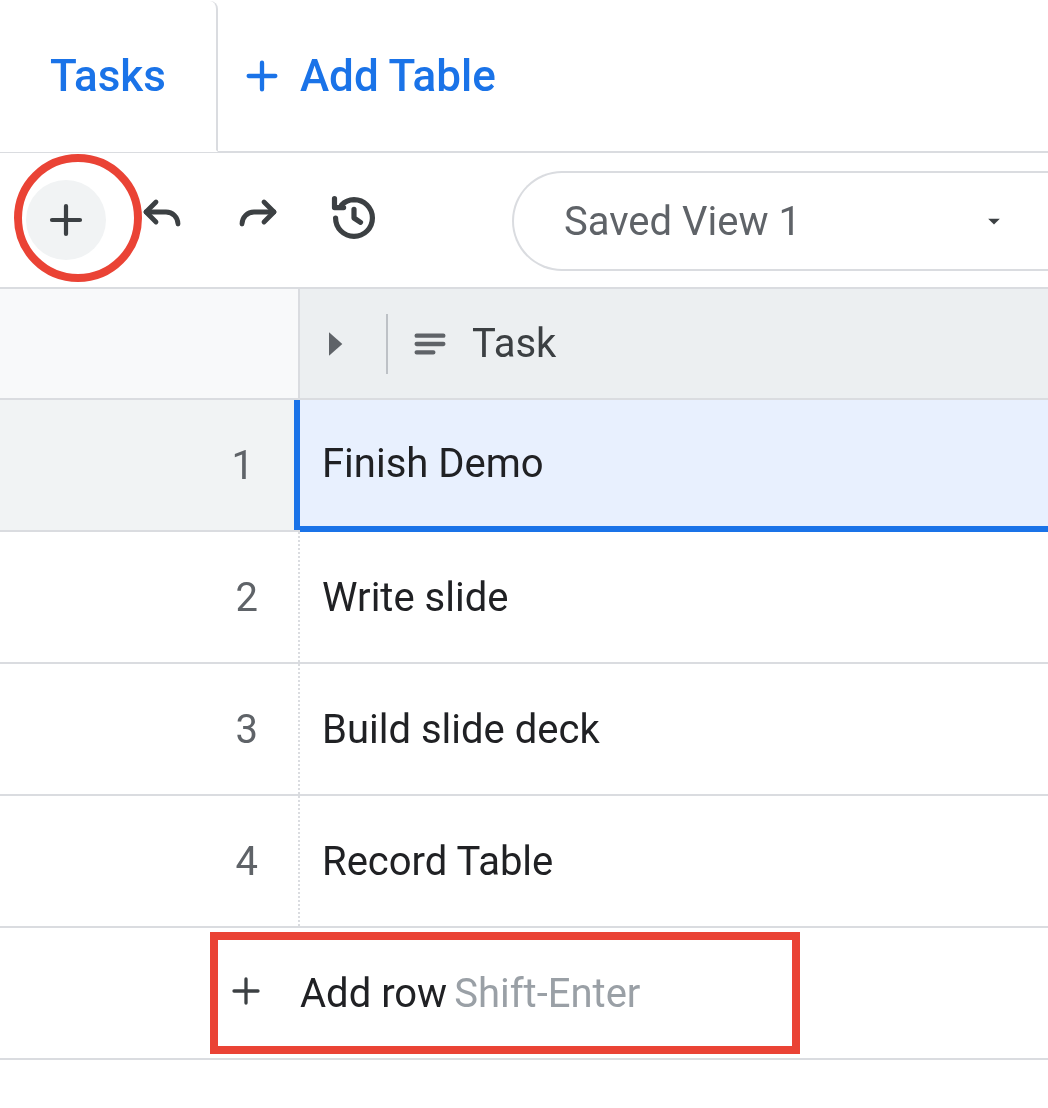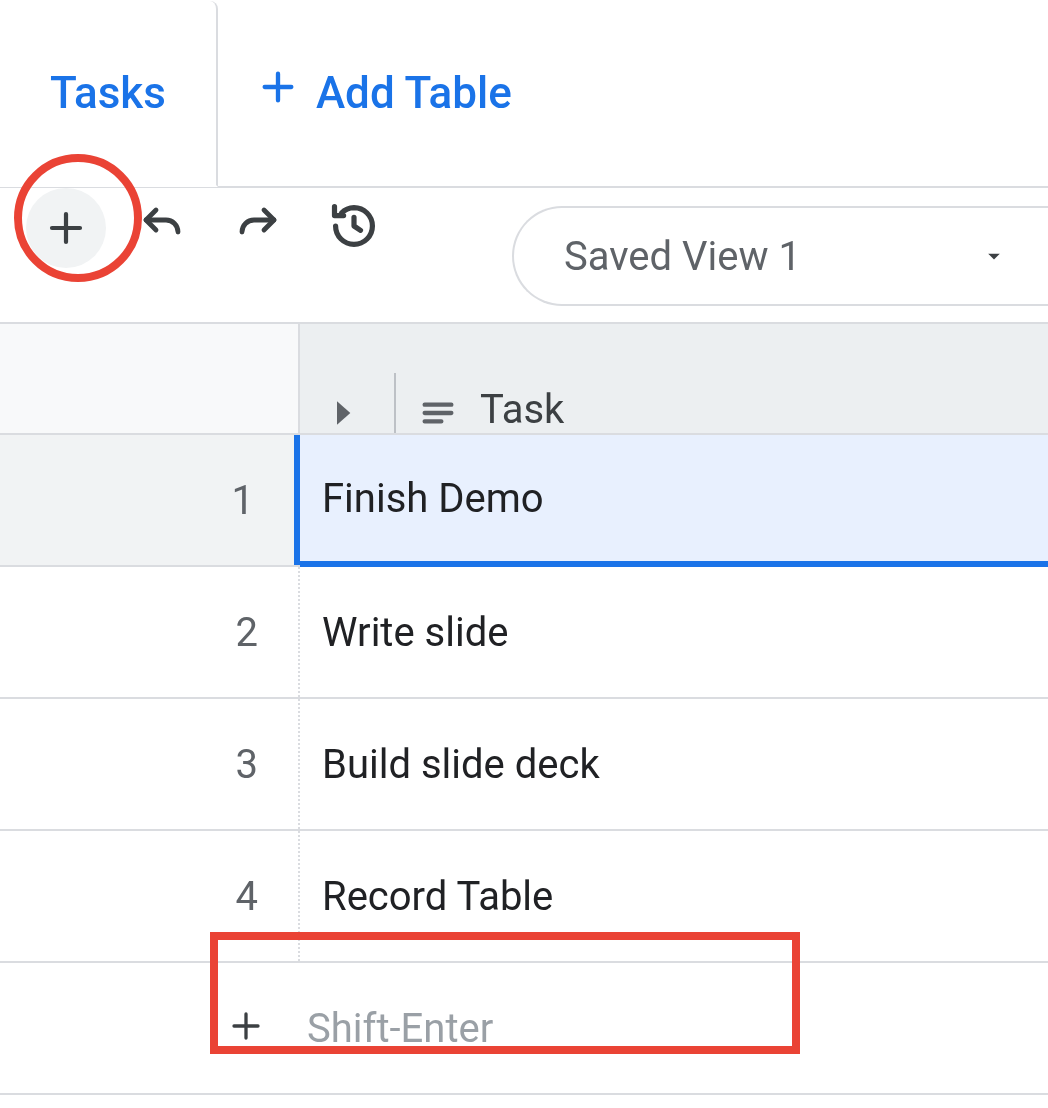--- a/index.html
+++ b/index.html
@@ -12,47 +12,47 @@
       --blue:#1a73e8;
       --blue-dark:#185abc;
       --grey-line:#dadce0;
       --grey-text:#5f6368;
       --grey-bg:#f1f3f4;
       --red:#ea4335;
     }
     
     .tabstrip{
       display:flex; align-items:center;
-      height:188px;
+      height:153px;
       border-bottom:2px solid var(--grey-line);
       position:relative;
     }
     .tab{
       display:flex; align-items:center; justify-content:center;
       padding:0 50px; height:100%;
       font-size:44px; font-weight:500;
       cursor:pointer;
     }
     .tab.active{
       color:var(--blue);
       border:2px solid var(--grey-line);
       border-top:none; border-left:none;
       border-bottom:2px solid #fff;
       margin-bottom:-2px;
       border-top-right-radius:8px;
     }
     .add-table-btn{
-      display:flex; gap:18px;
+      display:flex; align-items:center; gap:18px;
       color:var(--blue); font-size:44px; font-weight:500;
-      padding:0 40px; cursor:pointer;
+      padding:0 24px; cursor:pointer;
     }
     .add-table-btn svg{ display:block; }
     
     .toolbar{
-      display:flex; align-items:flex-start;
+      display:flex; align-items:center;
       height:136px;
       padding:0 20px;
       gap:16px;
       border-bottom:2px solid var(--grey-line);
       position:relative;
     }
     .icon-btn{
       width:80px; height:80px;
       display:flex; align-items:center; justify-content:center;
       border-radius:50%; cursor:pointer;
@@ -95,22 +95,22 @@
       width:300px; flex:0 0 300px;
       display:flex; align-items:center; justify-content:flex-end;
       padding-right:40px;
       font-size:40px; color:var(--grey-text);
       border-right:2px solid var(--grey-line);
     }
     .task-col-head{
       position:relative;
       flex:1;
       border-right:none;
-      display:flex; align-items:flex-end;
-      padding-left:32px;
+      display:flex; align-items:center;
+      padding-left:24px;
       gap:22px;
       font-size:40px; color:var(--grey-text);
       background:#eceff1;
     }
     .thead .rownum-col{ background:#f8f9fa; border-right:2px solid var(--grey-line);}
     .head-divider{ width:2px; height:60px; background:#bdc1c6; }
     .trow{
       display:flex; height:132px;
       border-bottom:2px solid var(--grey-line);
     }
@@ -254,16 +254,17 @@
   </div>
 
   <div class="addrow">
     <div class="lead">
       <span>
         <svg width="36" height="36" viewBox="0 0 24 24" fill="none">
           <path d="M12 4v16M4 12h16" stroke="#3c4043" stroke-width="2.2" stroke-linecap="round"></path>
         </svg>
       </span>
     </div>
+    <span class="label">Add row</span>
     <span class="hint">Shift-Enter</span>
   </div>
 
 </div>
 
 </body></html>

